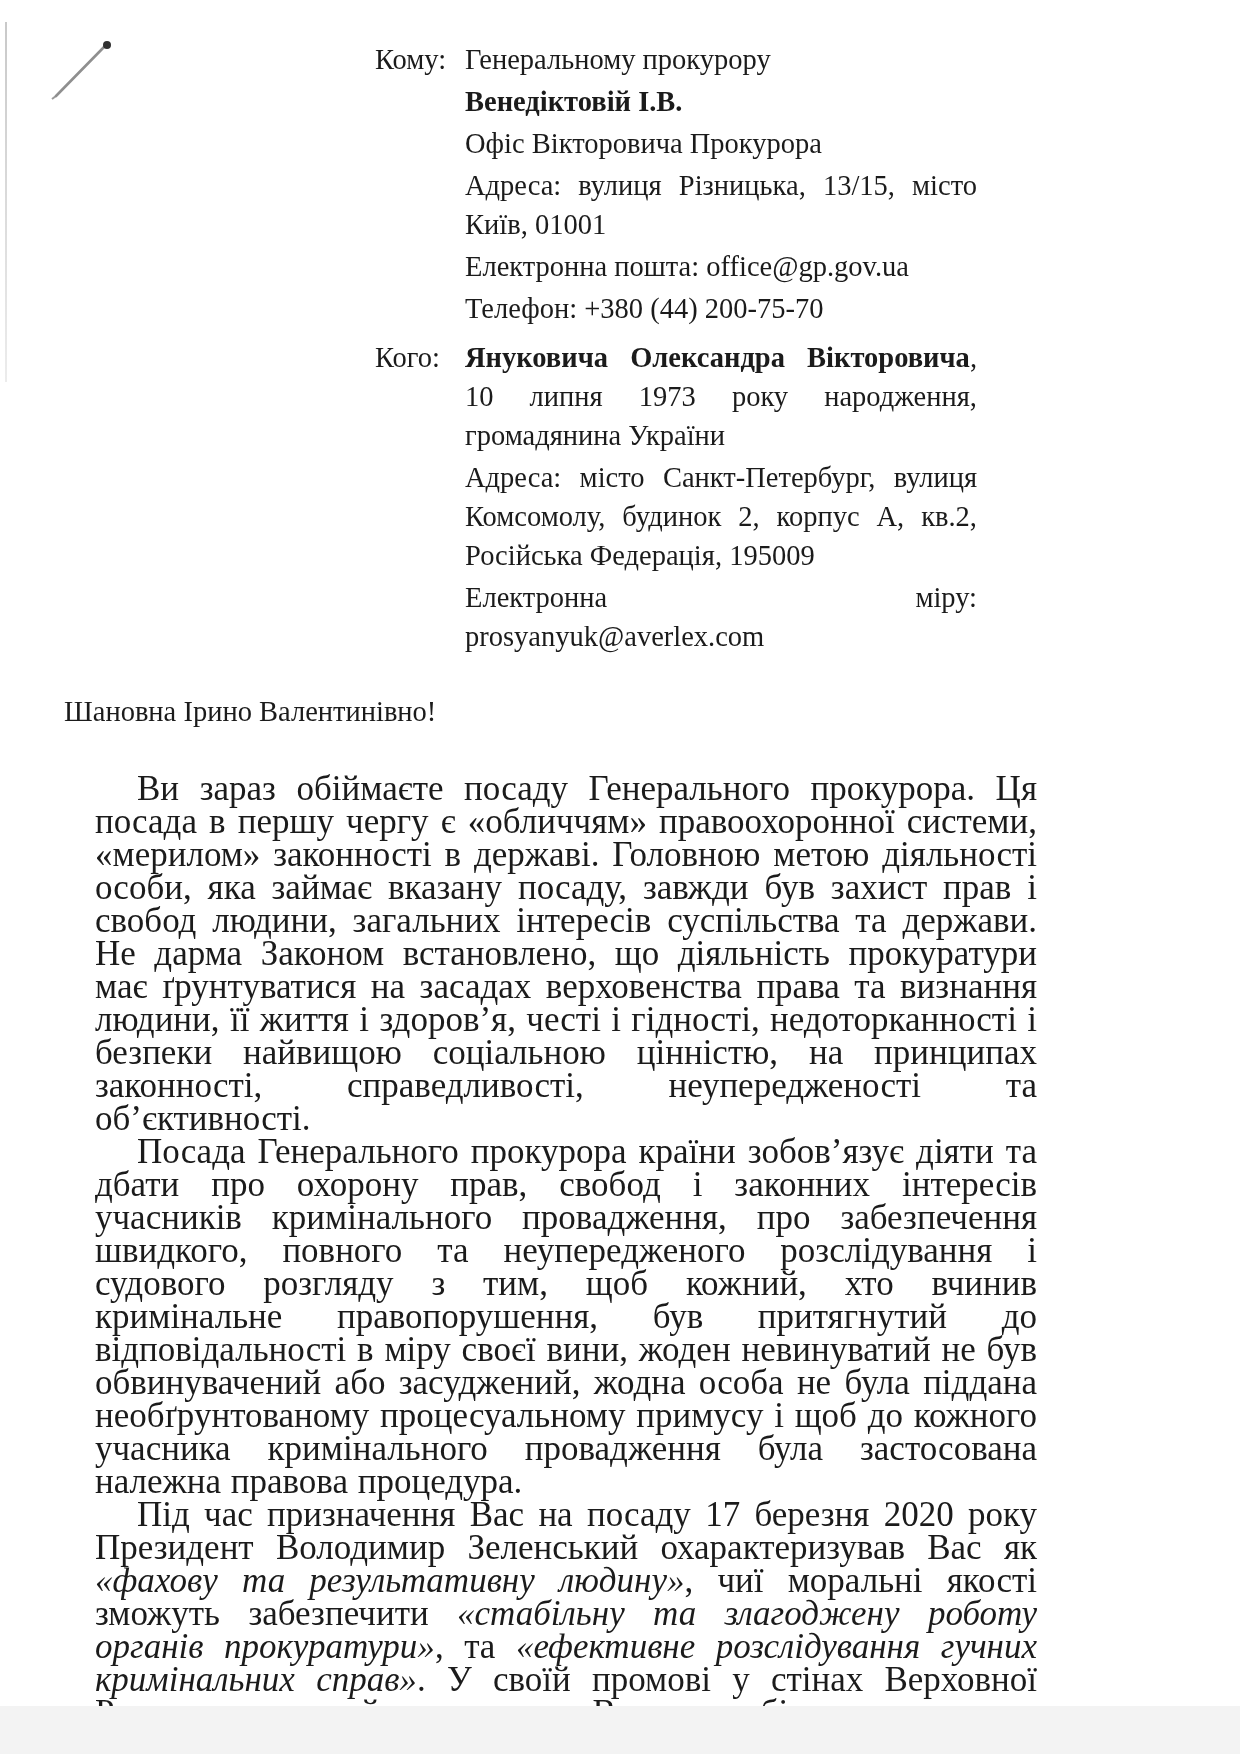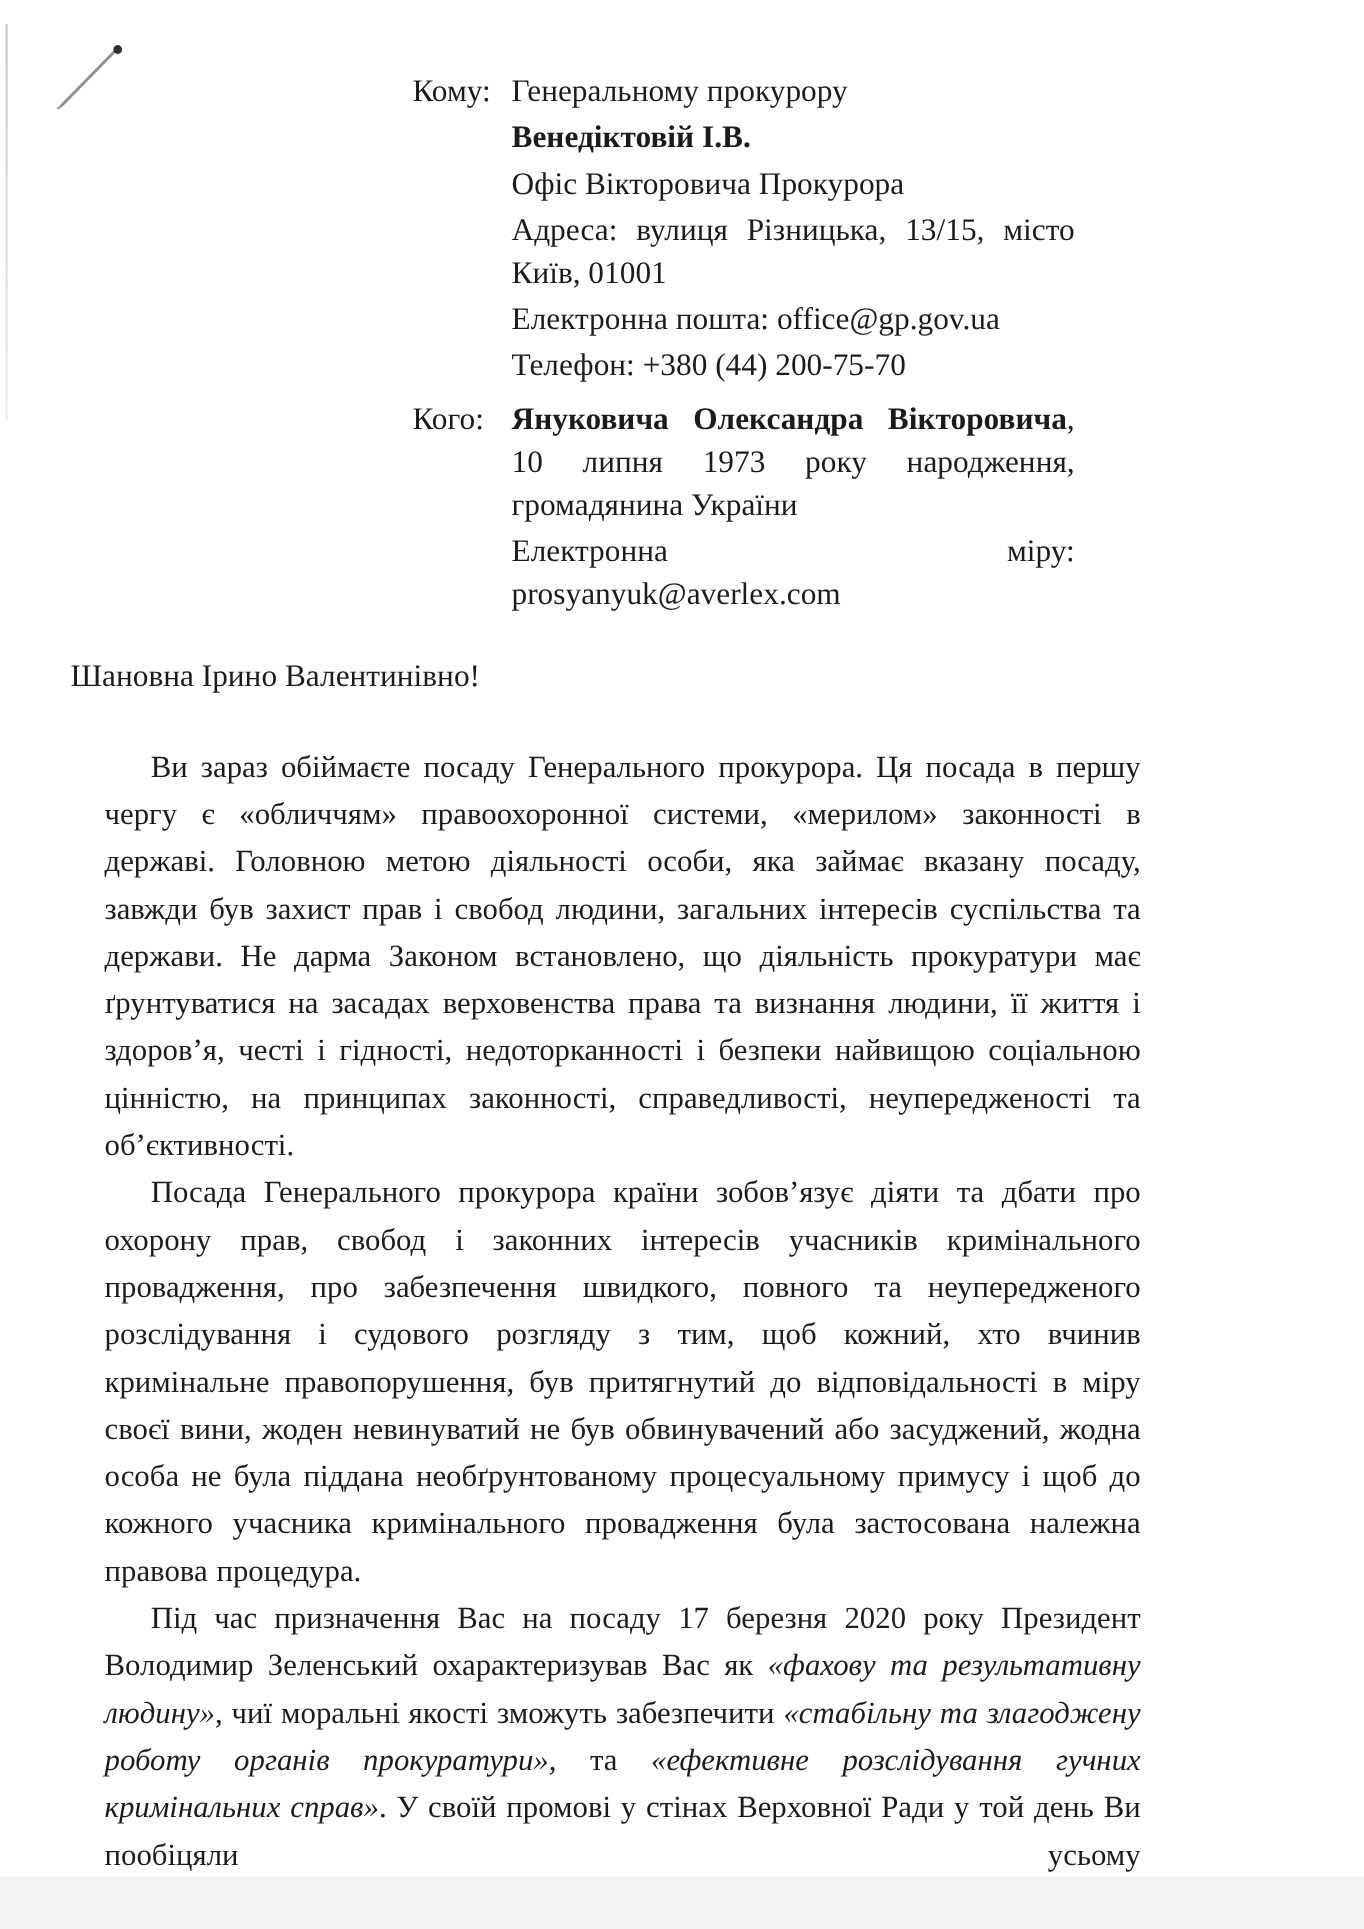--- a/index.html
+++ b/index.html
@@ -18,40 +18,40 @@
   .scan-edge {
     position: absolute; left: 5px; top: 22px; width: 2px; height: 360px;
     background: linear-gradient(#c9c9c9, #ececec);
   }
   .bottom-band {
     position: absolute; left: 0; right: 0; bottom: 0; height: 48px;
     background: #f3f3f3;
   }
 
   
-  .addr-block { padding-top: 64px; padding-left: 375px; width: 602px; }
+  .addr-block { padding-top: 40px; padding-left: 375px; width: 602px; }
   .addr-row { display: flex; margin-bottom: 7px; }
   .addr-label { width: 90px; flex: none; font-size: 28.5px; line-height: 39px; }
   .addr-content { width: 512px; }
   .addr-content p {
     margin: 0 0 3px; font-size: 28.5px; line-height: 39px;
     text-align: justify;
   }
 
   .b { font-weight: bold; }
   .i { font-style: italic; }
 
   
   .salutation {
     margin: 33px 0 41px 64px;
     font-size: 28.5px; line-height: 39px;
   }
   .body-text { margin: 0 203px 0 95px; }
   .body-text p {
-    margin: 0; font-size: 28px; line-height: 43px;
+    margin: 0; font-size: 35px; line-height: 33px;
     text-align: justify; text-indent: 42px;
     word-spacing: 1px;
   }
   .body-text p:last-child { text-align-last: justify; }
 </style>
 </head>
 <body>
 
 <div class="page">
 
@@ -72,20 +72,21 @@
           <p><span>Офіс Вікторовича Прокурора</span></p>
           <p><span>Адреса: вулиця Різницька, 13/15, місто Київ, 01001</span></p>
           <p><span>Електронна пошта: office@gp.gov.ua</span></p>
           <p><span>Телефон: +380 (44) 200-75-70</span></p>
         </div>
     </div>
     <div class="addr-row">
       <div class="addr-label">Кого:</div>
       <div class="addr-content">
           <p><span class="b">Януковича Олександра Вікторовича</span><span>, 10 липня 1973 року народження, громадянина України</span></p>
+          <p><span>Адреса: місто Санкт-Петербург, вулиця Комсомолу, будинок 2, корпус А, кв.2, Російська Федерація, 195009</span></p>
           <p><span>Електронна міру: prosyanyuk@averlex.com</span></p>
         </div>
     </div>
   </div>
 
   <div class="salutation">Шановна Ірино Валентинівно!</div>
 
   <div class="body-text">
       <p><span>Ви зараз обіймаєте посаду Генерального прокурора. Ця посада в першу чергу є «обличчям» правоохоронної системи, «мерилом» законності в державі. Головною метою діяльності особи, яка займає вказану посаду, завжди був захист прав і свобод людини, загальних інтересів суспільства та держави. Не дарма Законом встановлено, що діяльність прокуратури має ґрунтуватися на засадах верховенства права та визнання людини, її життя і здоров’я, честі і гідності, недоторканності і безпеки найвищою соціальною цінністю, на принципах законності, справедливості, неупередженості та об’єктивності.</span></p>
       <p><span>Посада Генерального прокурора країни зобов’язує діяти та дбати про охорону прав, свобод і законних інтересів учасників кримінального провадження, про забезпечення швидкого, повного та неупередженого розслідування і судового розгляду з тим, щоб кожний, хто вчинив кримінальне правопорушення, був притягнутий до відповідальності в міру своєї вини, жоден невинуватий не був обвинувачений або засуджений, жодна особа не була піддана необґрунтованому процесуальному примусу і щоб до кожного учасника кримінального провадження була застосована належна правова процедура.</span></p>

